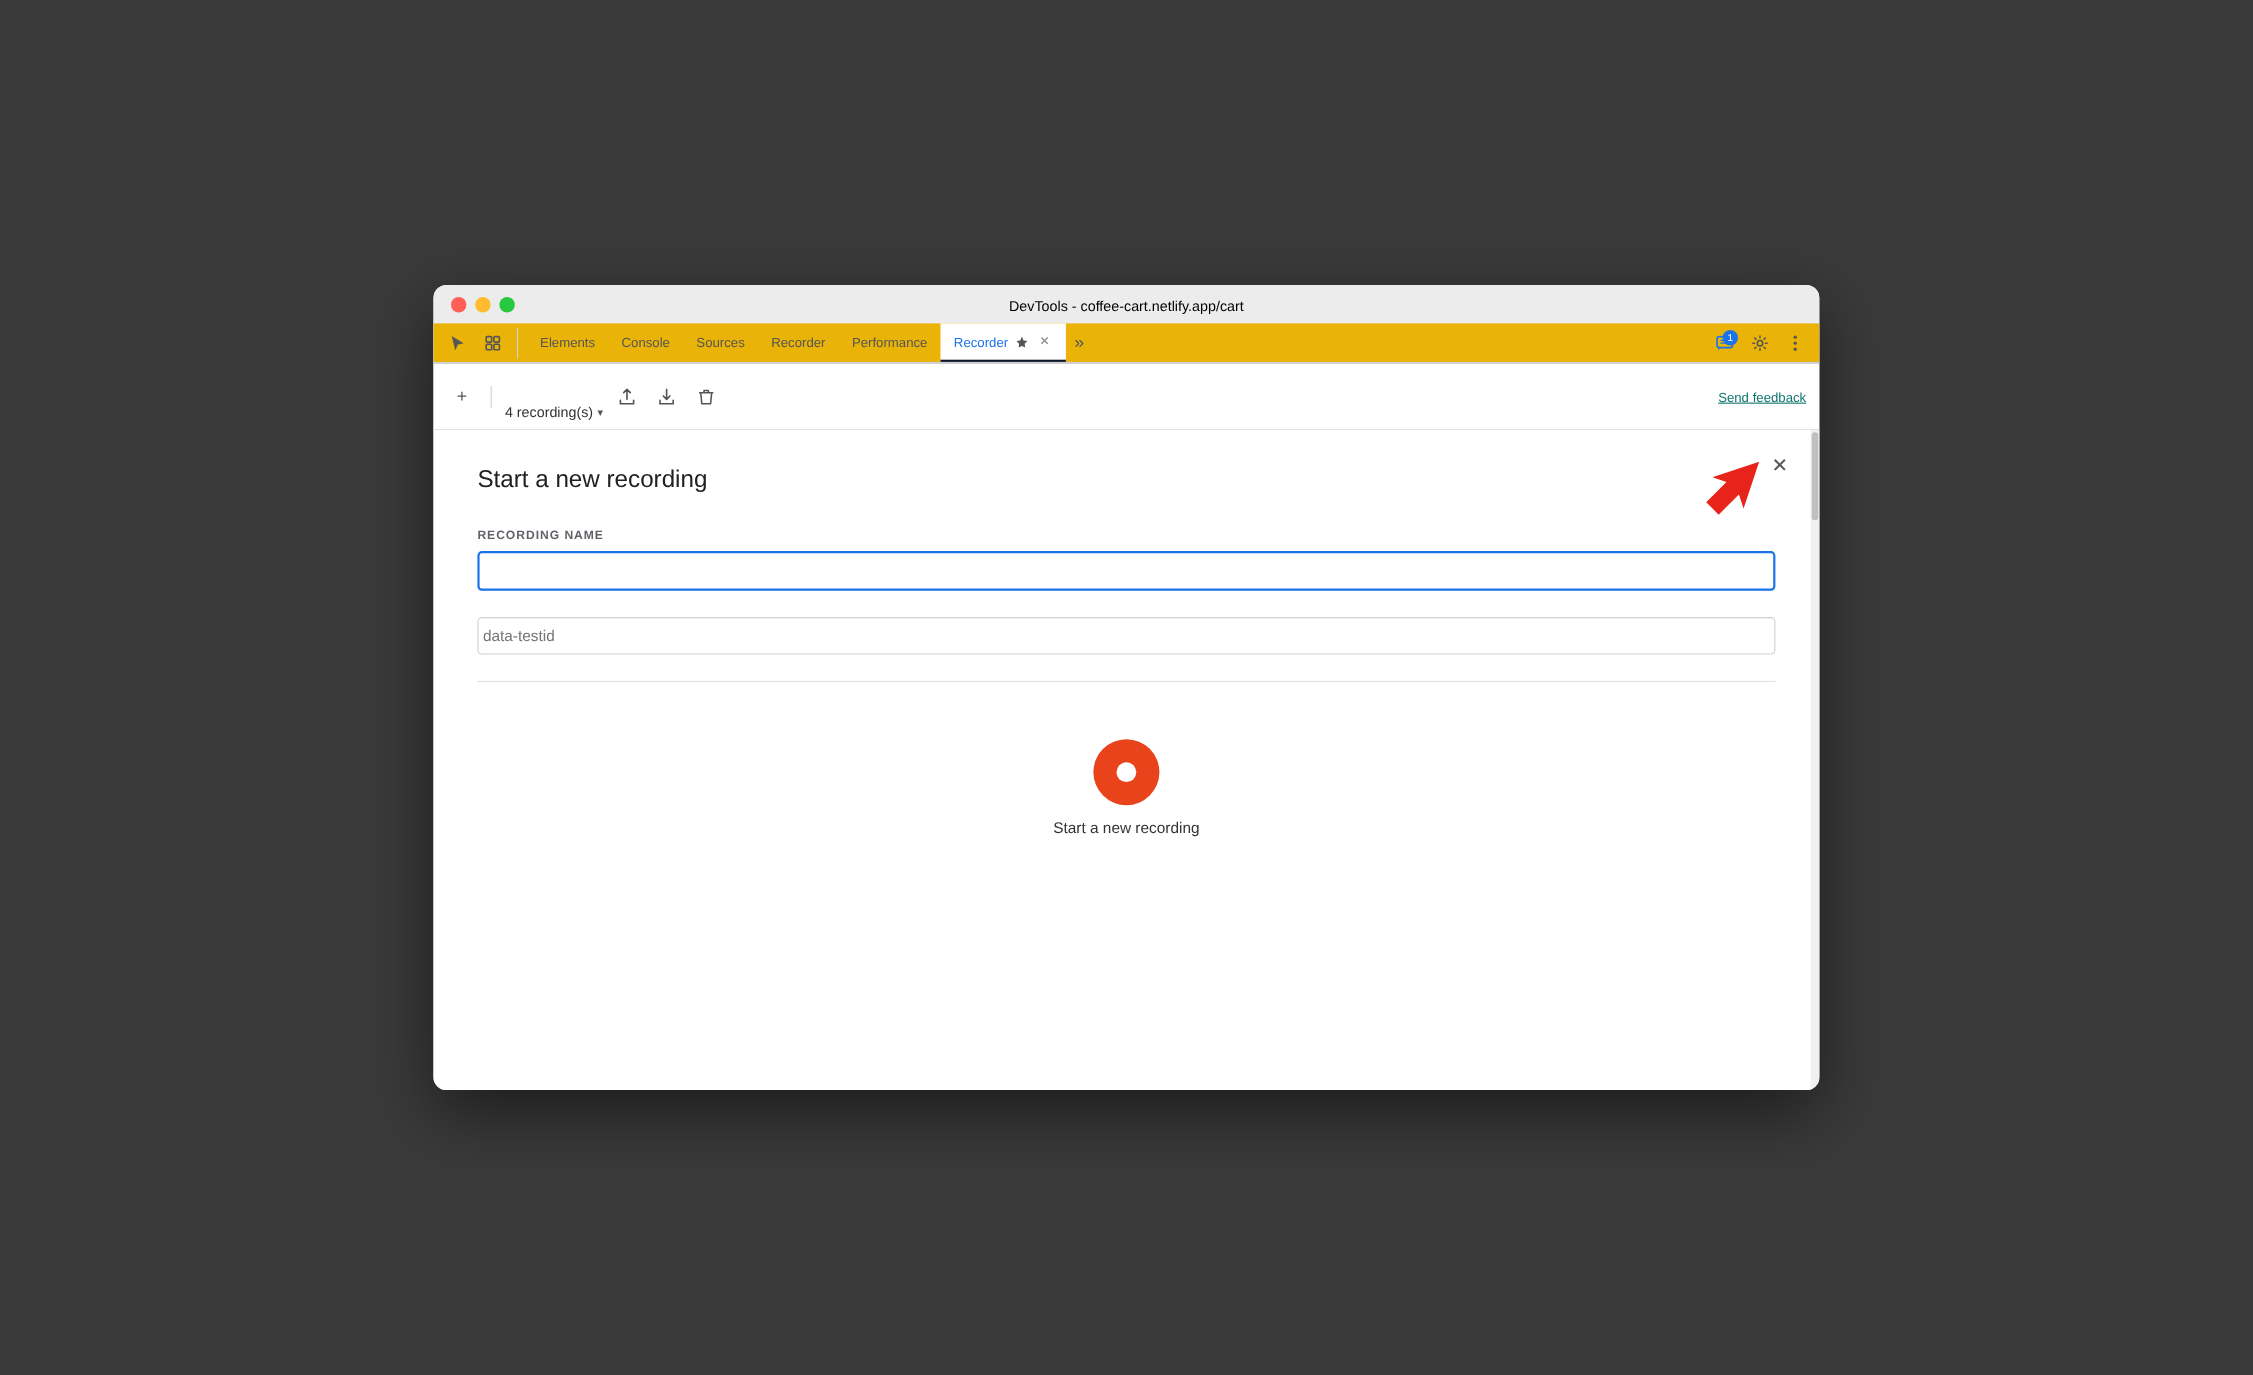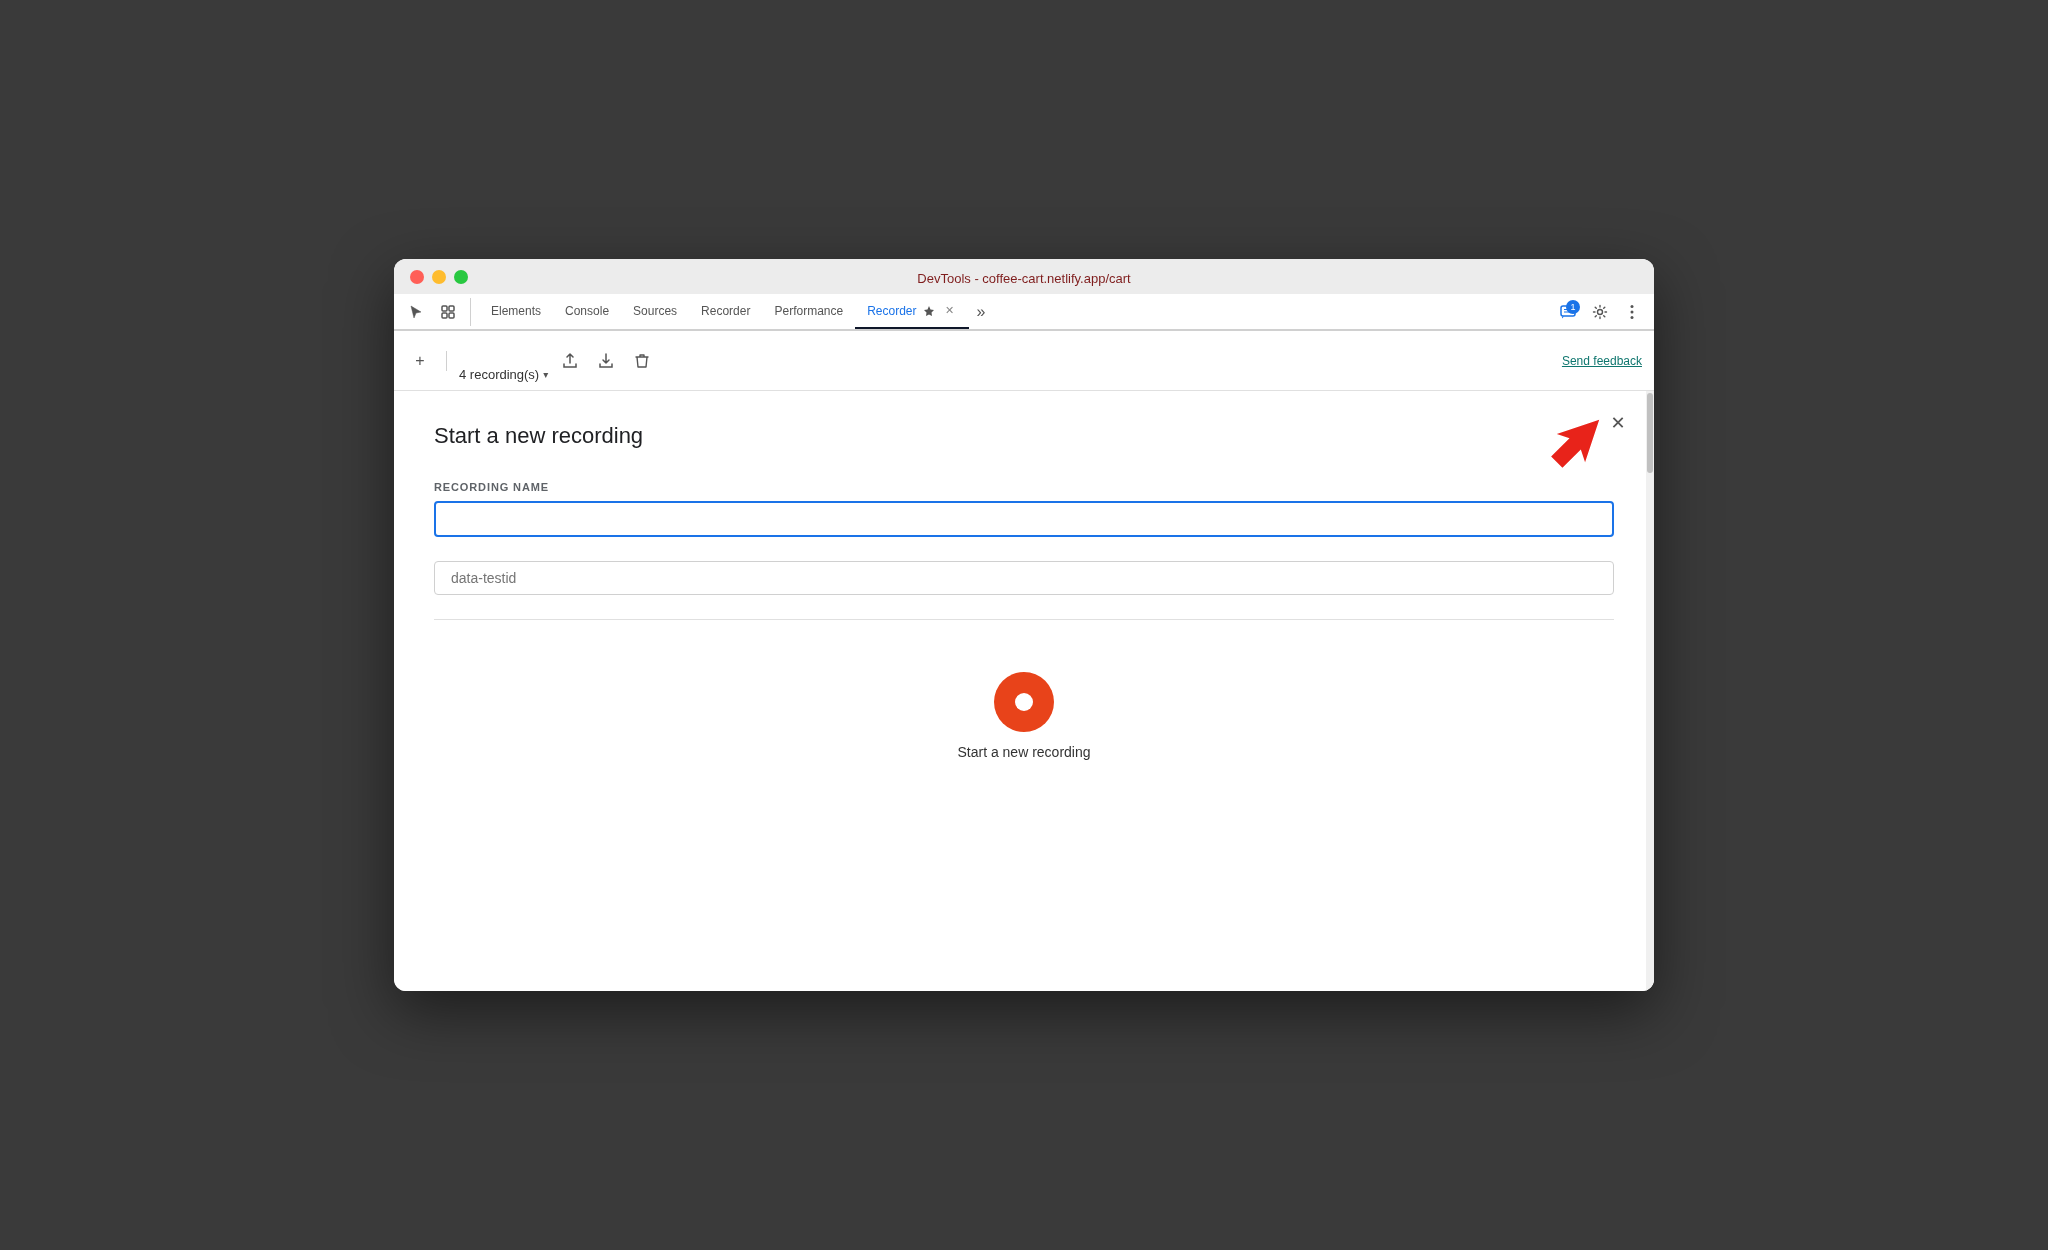--- a/index.html
+++ b/index.html
@@ -54,28 +54,28 @@
       cursor: pointer;
     }
 
     .window-btn.close { background: #ff5f57; }
     .window-btn.minimize { background: #febc2e; }
     .window-btn.maximize { background: #28c840; }
 
     .window-title {
       font-size: 13px;
       font-weight: 500;
-      color: #7f1d1d;
+      color: #000000;
     }
 
     
     .devtools-tabs {
       display: flex;
       align-items: center;
-      background: #ffffff;
+      background: #eab308;
       border-bottom: 1px solid #d0d0d0;
       padding: 0 8px;
       height: 36px;
     }
 
     .tab-icons {
       display: flex;
       align-items: center;
       gap: 4px;
       margin-right: 8px;
@@ -303,21 +303,21 @@
       align-items: center;
       justify-content: center;
       font-size: 10px;
       font-weight: 600;
       color: #5f6368;
       cursor: pointer;
     }
 
     .form-input {
       width: 100%;
-      padding: 8px 16px;
+      padding: 8px 4px;
       font-size: 14px;
       border: 1px solid #d0d0d0;
       border-radius: 4px;
       outline: none;
       color: #333;
       background: white;
     }
 
     .form-input.focused {
       border-color: #1a73e8;

